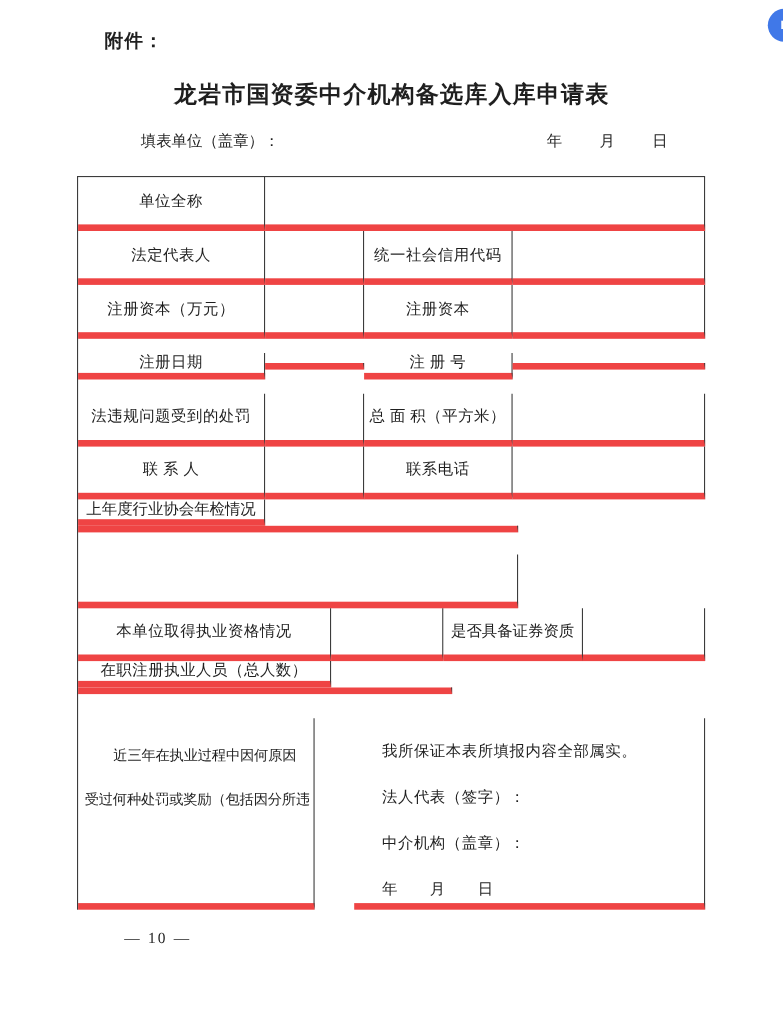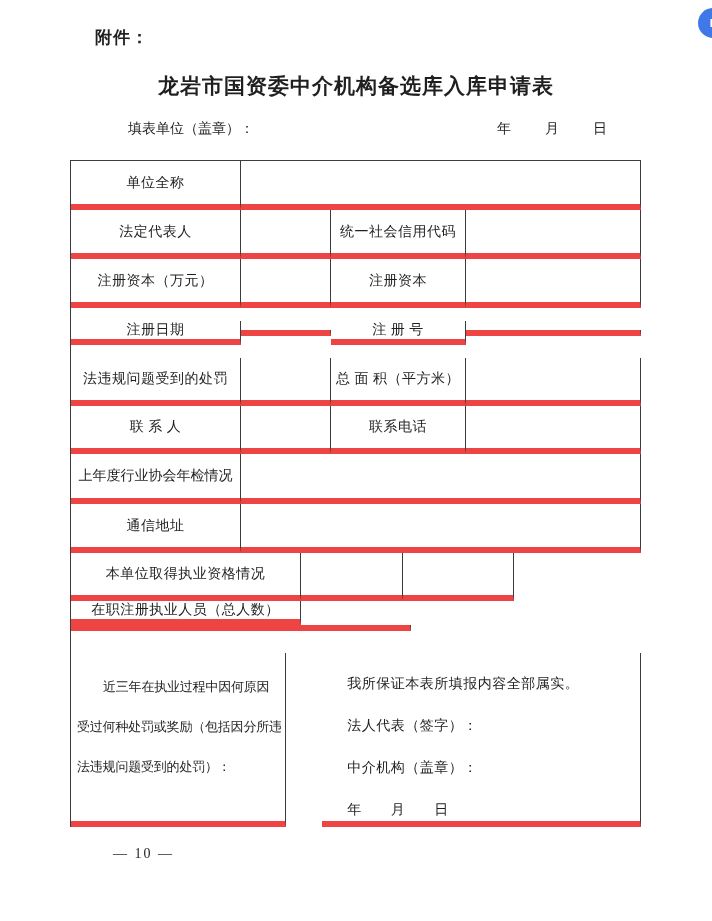--- a/index.html
+++ b/index.html
@@ -126,46 +126,45 @@
       <div class="cell value" style="width:175px;"></div>
     </div>
 
     <div class="trow" style="height:48px;">
       <div class="cell" style="width:170px;">联 系 人</div>
       <div class="cell value" style="width:90px;"></div>
       <div class="cell" style="width:135px;">联系电话</div>
       <div class="cell value" style="width:175px;"></div>
     </div>
 
-    <div class="trow" style="height:50px;">
+    <div class="trow" style="height:50px;flex-direction:column;">
       <div class="cell" style="width:170px;letter-spacing:0;">上年度行业协会年检情况</div>
       <div class="cell value" style="width:400px;"></div>
     </div>
 
     <div class="trow" style="height:49px;">
-      <div class="cell" style="width:170px;">通信地址</div>
       <div class="cell value" style="width:400px;"></div>
     </div>
 
     <div class="trow" style="height:48px;">
       <div class="cell" style="width:230px;">本单位取得执业资格情况</div>
       <div class="cell value" style="width:102px;"></div>
+      <div class="cell" style="width:127px;letter-spacing:0;">是否具备证券资质</div>
       <div class="cell value" style="width:111px;"></div>
     </div>
 
     <div class="trow" style="height:52px;flex-direction:column;">
       <div class="cell" style="width:230px;">在职注册执业人员（总人数）</div>
       <div class="cell value" style="width:340px;"></div>
     </div>
 
     <div class="trow" style="height:174px;gap:36px;">
       <div class="cell remark-left" style="width:230px;">
         <div class="indent">近三年在执业过程中因何原因</div>
         <div>受过何种处罚或奖励（包括因分所违</div>
-        <div>法违规问题受到的处罚）：</div>
       </div>
       <div class="cell remark-right" style="width:340px;">
         <div>我所保证本表所填报内容全部属实。</div>
         <div>法人代表（签字）：</div>
         <div>中介机构（盖章）：</div>
         <div>年　　月　　日</div>
       </div>
     </div>
 
   </div>

